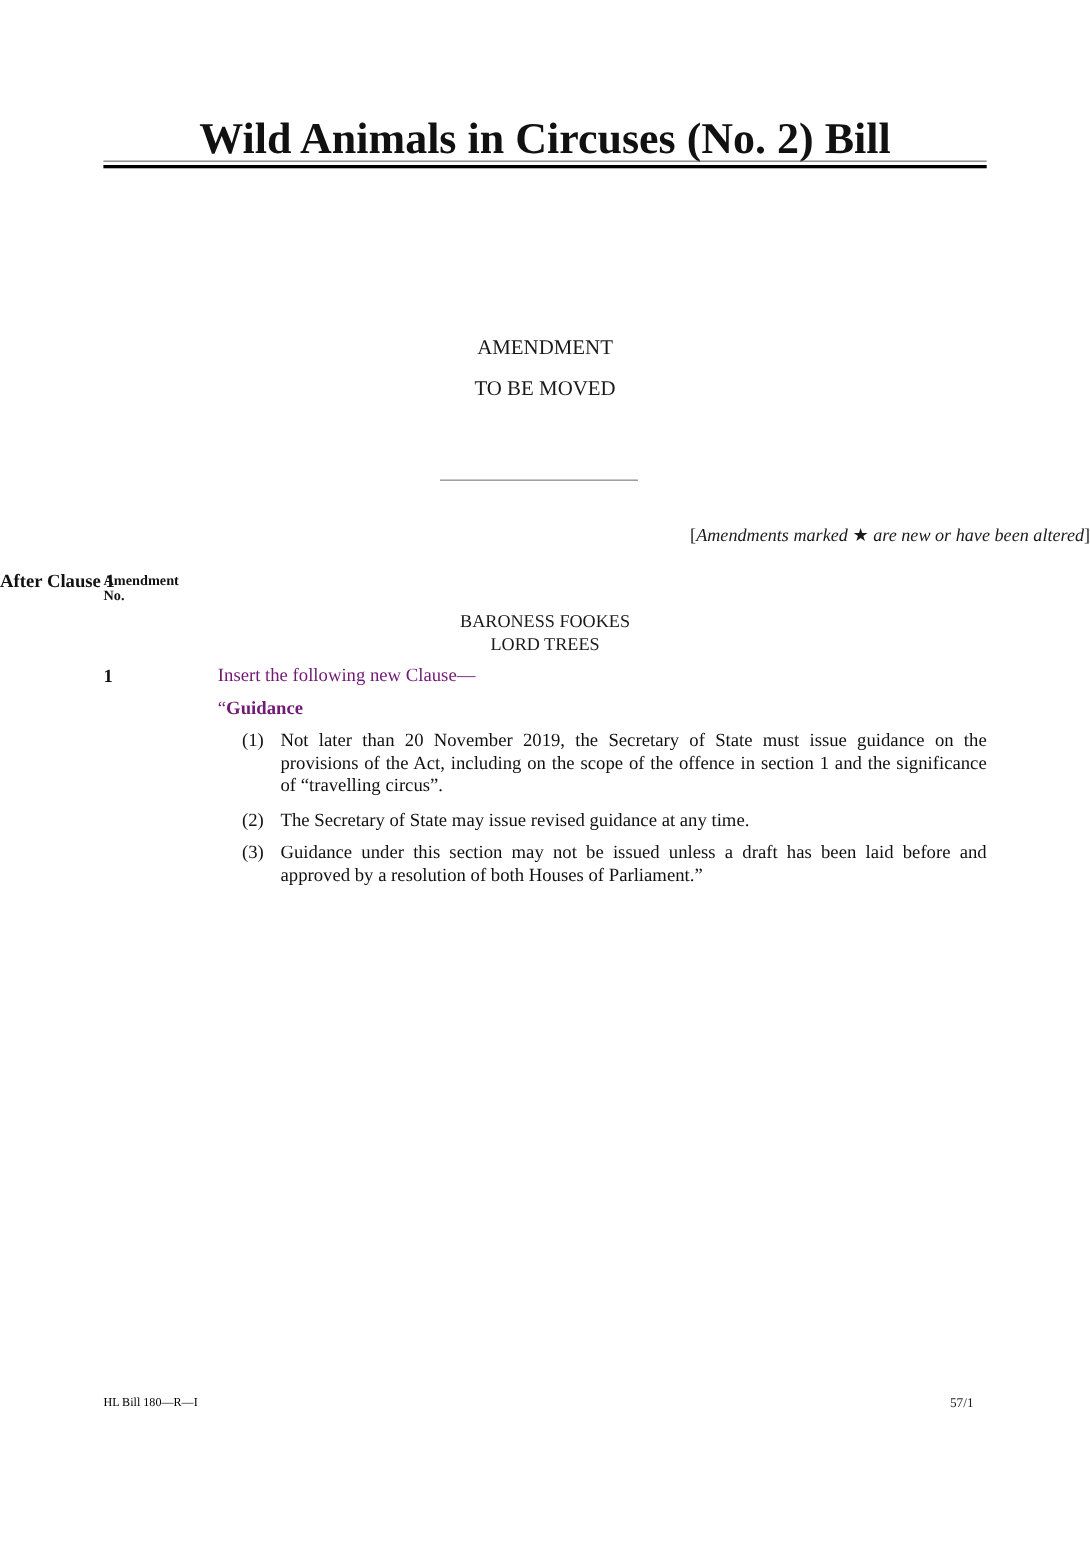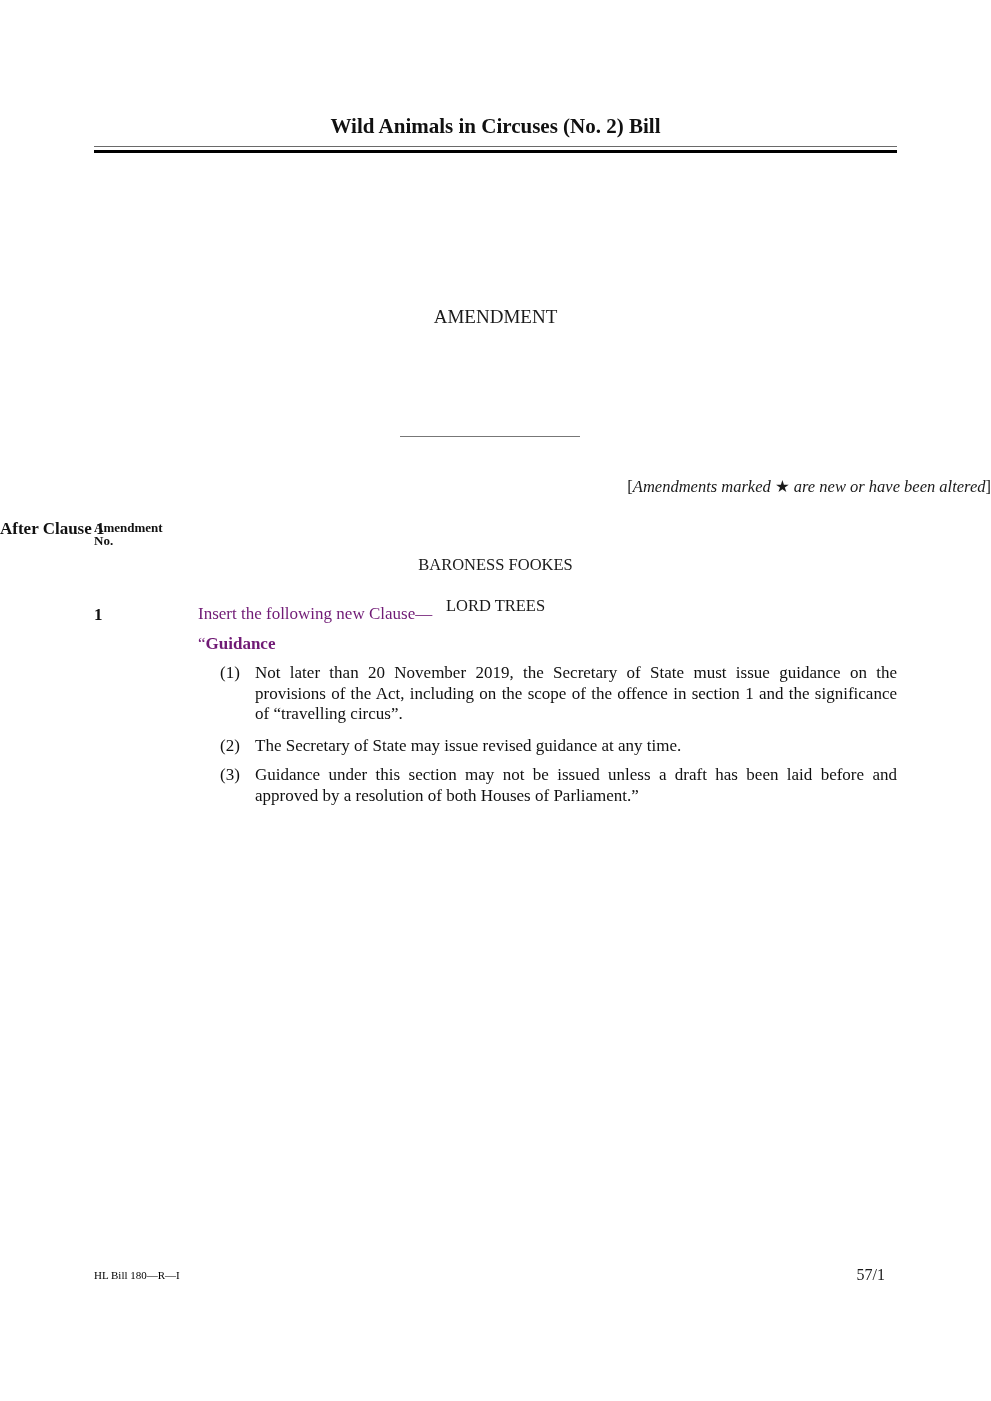--- a/index.html
+++ b/index.html
@@ -23,21 +23,21 @@
       height: 1401px;
     }
     .title {
       position: absolute;
       left: 94px;
       width: 803px;
       top: 106px;
       text-align: center;
       font-family: "Liberation Serif", "DejaVu Serif", serif;
       font-weight: bold;
-      font-size: 21px;
+      font-size: 40px;
       line-height: 40px;
       letter-spacing: 0px;
       color: #111;
     }
     .rule-thin {
       position: absolute;
       left: 94px;
       width: 803px;
       top: 146px;
       height: 1px;
@@ -157,51 +157,52 @@
       font-size: 11px;
       line-height: 20px;
       color: #000000;
       text-align: right;
     }
     .footer-right {
       position: absolute;
       right: 106px;
       top: 1265px;
       font-family: "Liberation Serif", "DejaVu Serif", serif;
-      font-size: 16px;
+      font-size: 12px;
       line-height: 20px;
       color: #1a1a1a;
     }
   </style>
 </head>
 <body>
 
 <div class="page">
 
   <div class="title">Wild Animals in Circuses (No. 2) Bill</div>
   <div class="rule-thin"></div>
   <div class="rule-thick"></div>
 
   <div class="heading-line" style="top:306px;">AMENDMENT</div>
+  <div class="heading-line" style="top:343px;">TO BE MOVED</div>
 
   <div class="separator"></div>
 
   <div class="note">
     <span>[</span><span class="it">Amendments marked </span><span>★</span><span class="it"> are new or have been altered</span><span>]</span>
   </div>
 
   <div class="amend-label">
     <div>Amendment</div>
     <div>No.</div>
   </div>
 
   <div class="after-clause">After Clause 1</div>
 
   <div class="sponsor" style="top:555px;">BARONESS FOOKES</div>
-  <div class="sponsor" style="top:576px;margin-top:20px;">LORD TREES</div>
+  <div class="sponsor" style="top:576px;">LORD TREES</div>
 
   <div class="amend-no">1</div>
 
   <div class="body-line" style="top:604px;">Insert the following new Clause—</div>
 
   <div class="body-line" style="top:634px;"><span>“</span><b>Guidance</b></div>
 
   <div class="para" style="top:663px;">
     <span class="num">(1)</span>
     <span class="txt">Not later than 20 November 2019, the Secretary of State must issue guidance on the provisions of the Act, including on the scope of the offence in section 1 and the significance of “travelling circus”.</span>

